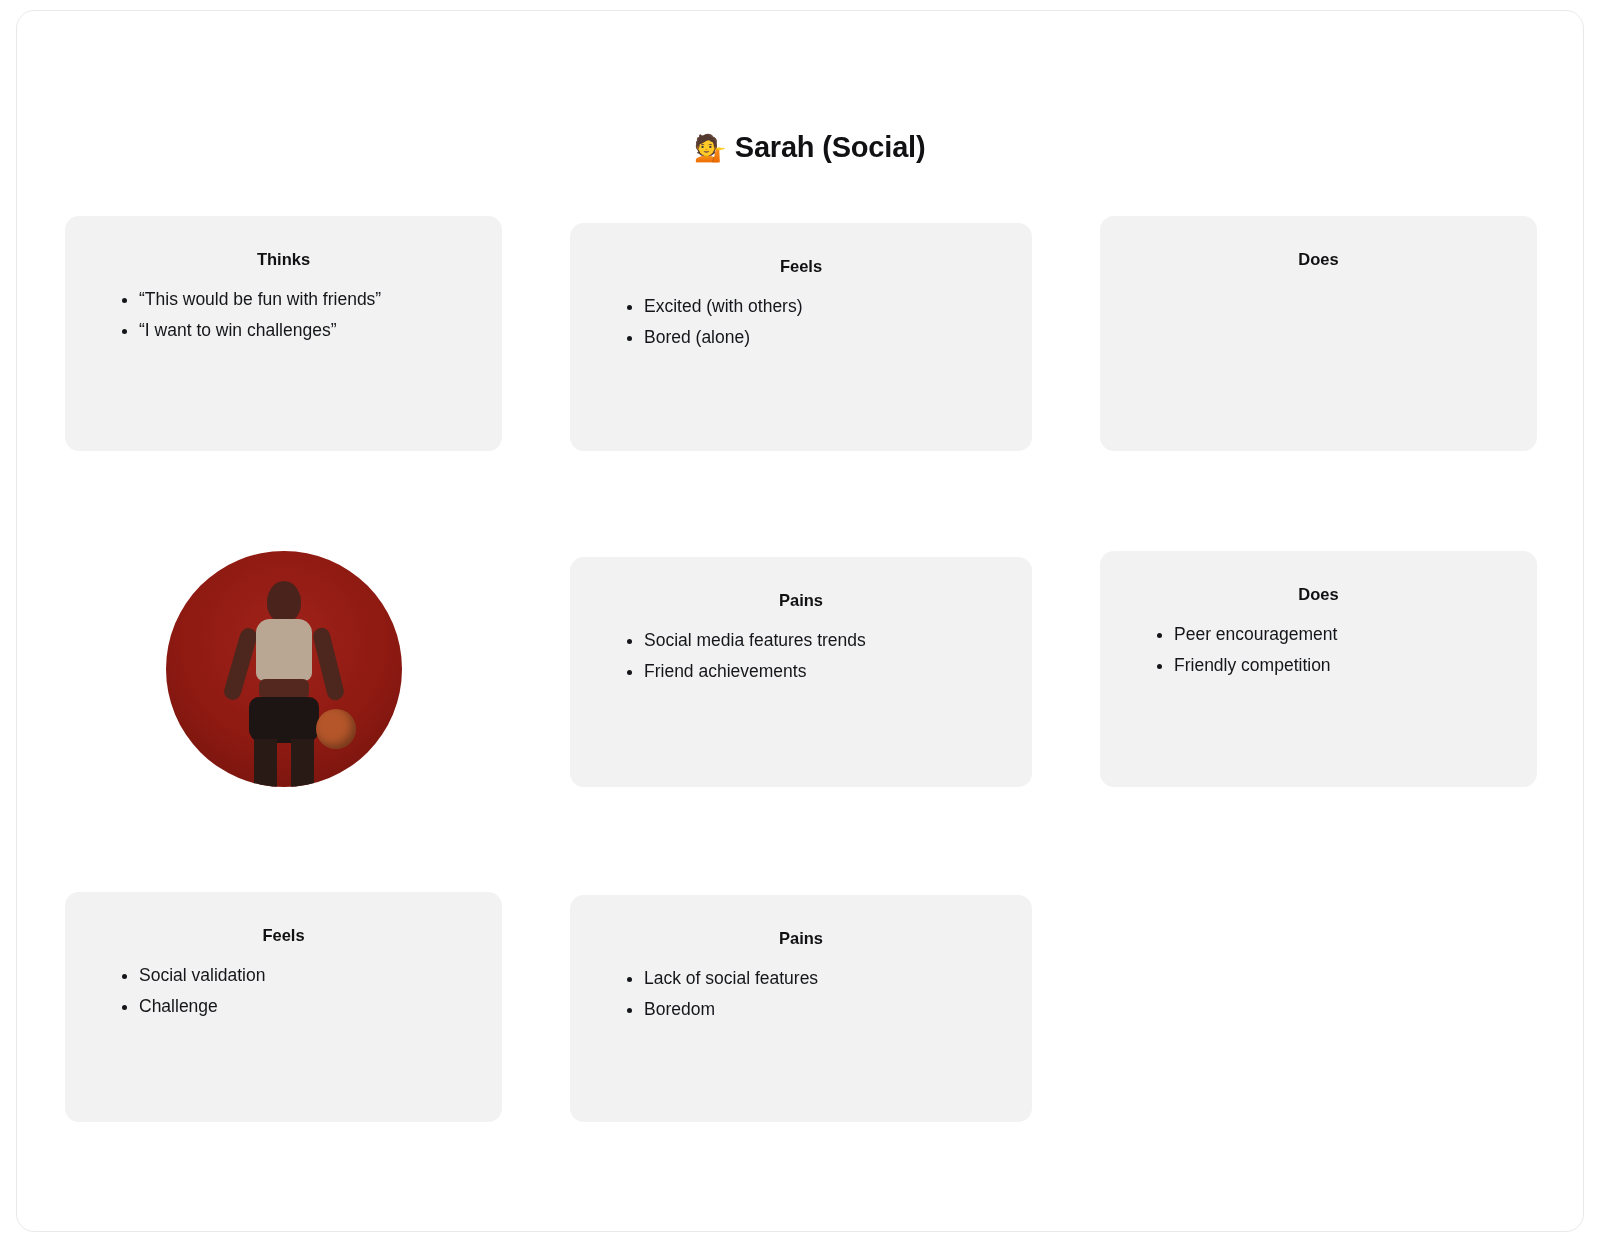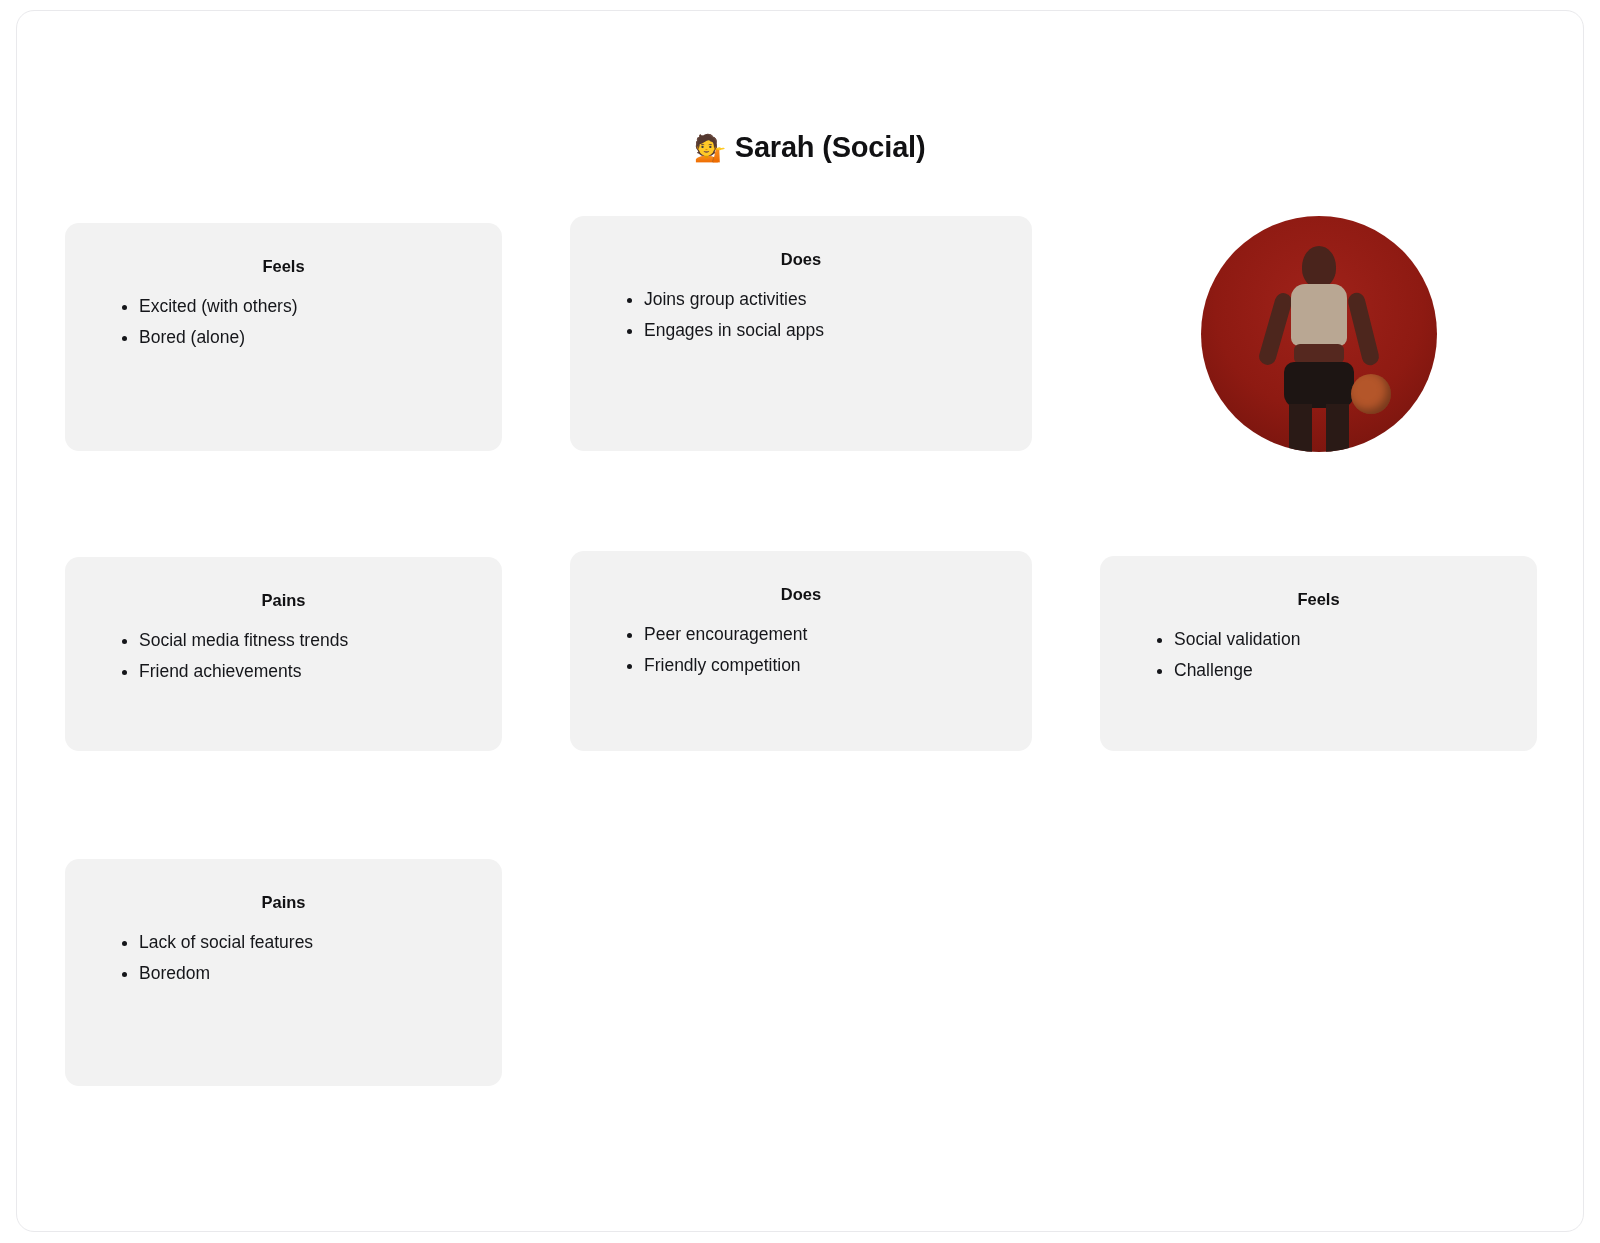--- a/index.html
+++ b/index.html
@@ -180,56 +180,59 @@
 
 <div id="page">
   <div class="board">
 
     <div class="title">
       <span class="emoji">💁</span><span>Sarah (Social)</span>
     </div>
 
     <div class="grid">
 
+      <div class="card c-thinks">
+        <h3>Thinks</h3>
+        <ul>
+          <li>“This would be fun with friends”</li>
+          <li> “I want to win challenges”</li>
+        </ul>
+      </div>
 
       <div class="card c-feels">
         <h3>Feels</h3>
         <ul>
           <li>Excited (with others)</li>
           <li> Bored (alone)</li>
         </ul>
       </div>
 
 
       <div class="card c-does">
         <h3>Does</h3>
-        <ul>
-          <li>Joins group activities</li>
-          <li>Engages in social apps</li>
-        </ul>
       </div>
 
       <div class="center-cell">
         <div class="avatar">
           <div class="fig-armL"></div>
           <div class="fig-armR"></div>
           <div class="fig-head"></div>
           <div class="fig-torso"></div>
           <div class="fig-waist"></div>
           <div class="fig-shorts"></div>
           <div class="fig-legL"></div>
           <div class="fig-legR"></div>
           <div class="fig-ball"></div>
         </div>
       </div>
 
       <div class="card c-sees">
         <h3>Pains</h3>
         <ul>
-          <li>Social media fitness trends</li>
+          <li>Social media features trends</li>
           <li> Friend achievements</li>
         </ul>
       </div>
 
       <div class="card c-hears">
         <h3>Does</h3>
         <ul>
           <li>Peer encouragement</li>
           <li> Friendly competition</li>
         </ul>

